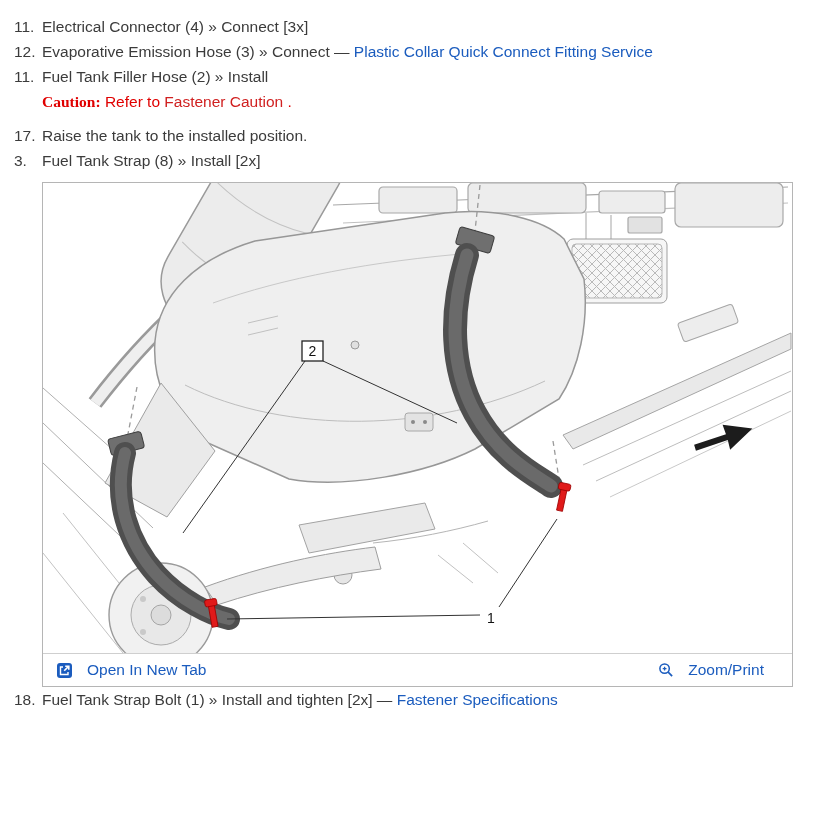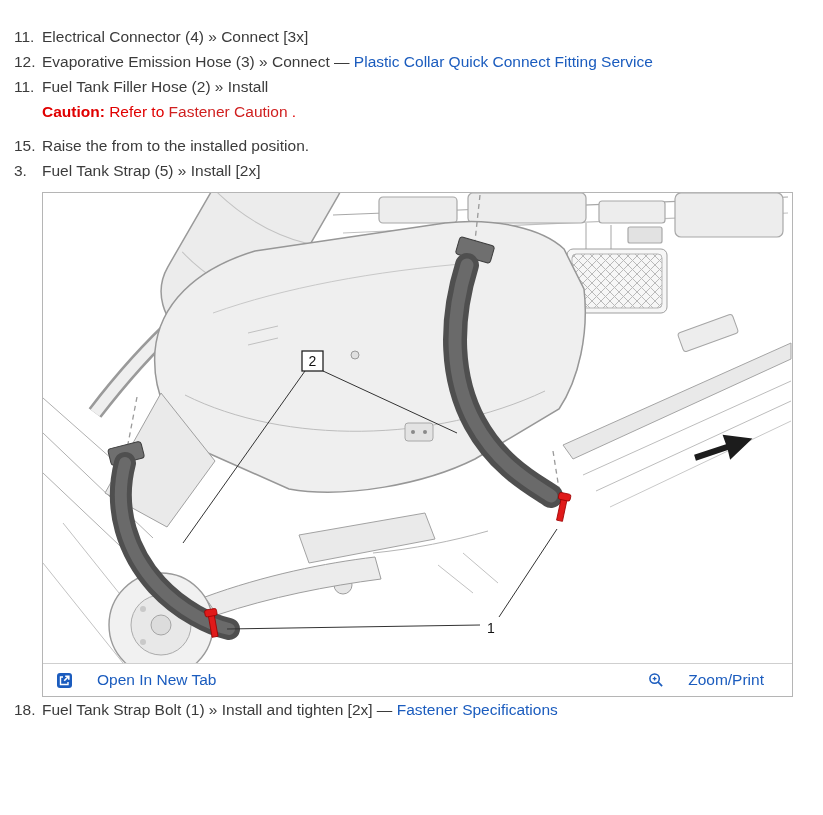--- a/index.html
+++ b/index.html
@@ -10,44 +10,44 @@
   }
   *{box-sizing:border-box;}
   html,body{margin:0;padding:0;background:#fff;}
   body{
     width:823px;height:815px;
     font-family:"Liberation Sans", sans-serif;
     color:var(--text);
     font-size:15.5px;
     overflow:hidden;
   }
-  .page{padding-top:24px;}
+  .page{padding-top:14px;}
   .step{display:flex;line-height:25px;}
   .step .num{flex:0 0 28px;margin-left:14px;}
   .step .body{flex:1;}
   a.lnk{color:var(--link);text-decoration:none;cursor:pointer;text-align:center;}
   .caution{margin-left:42px;line-height:25px;color:var(--caution);}
-  .caution .caution-label{font-weight:bold;color:var(--caution);}
+  .caution .caution-label{font-weight:bold;color:var(--caution);font-family:Liberation Serif, serif;}
   a.caution-link{color:#d02020;text-decoration:none;cursor:pointer;}
   .gap-after{margin-bottom:9px;}
   .figure-box{
     margin:9px 0 0 42px;
     width:751px;
     border:1px solid var(--border);
     background:#fff;
   }
   .figure-img{display:block;width:749px;height:470px;}
   .figure-footer{
     display:flex;justify-content:space-between;align-items:center;
     border-top:1px solid #cfcfcf;
     padding:7px 28px 7px 13px;
     background:#fff;
   }
   .footer-link{
-    display:inline-flex;align-items:center;gap:24px;
+    display:inline-flex;align-items:center;gap:14px;
     color:var(--link);text-decoration:none;cursor:pointer;font-size:15.5px;
   }
   .post-steps{}
   svg text{font-family:"Liberation Sans", sans-serif;}
 </style>
 </head>
 <body>
 
 <div class="page">
 
@@ -62,28 +62,28 @@
   </div>
 
   <div class="step">
     <span class="num">11.</span>
     <span class="body">Fuel Tank Filler Hose (2) » Install</span>
   </div>
   <div class="caution gap-after"><span class="caution-label">Caution:</span><span> Refer to </span><a class="caution-link" href="#">Fastener Caution</a><span> .</span></div>
 
 
   <div class="step">
-    <span class="num">15.</span>
-    <span class="body">Raise the from to the installed position.</span>
+    <span class="num">17.</span>
+    <span class="body">Raise the tank to the installed position.</span>
   </div>
 
 
   <div class="step">
     <span class="num">3.</span>
-    <span class="body">Fuel Tank Strap (5) » Install [2x]</span>
+    <span class="body">Fuel Tank Strap (8) » Install [2x]</span>
   </div>
 
   <div class="figure-box">
 
     <svg class="figure-img" viewBox="0 0 749 470" xmlns="http://www.w3.org/2000/svg">
       <defs>
         <pattern id="xh" width="9" height="9" patternUnits="userSpaceOnUse">
           <path d="M0,9 L9,0 M0,0 L9,9" stroke="#b9b9b9" stroke-width="1"></path>
         </pattern>
       </defs>

